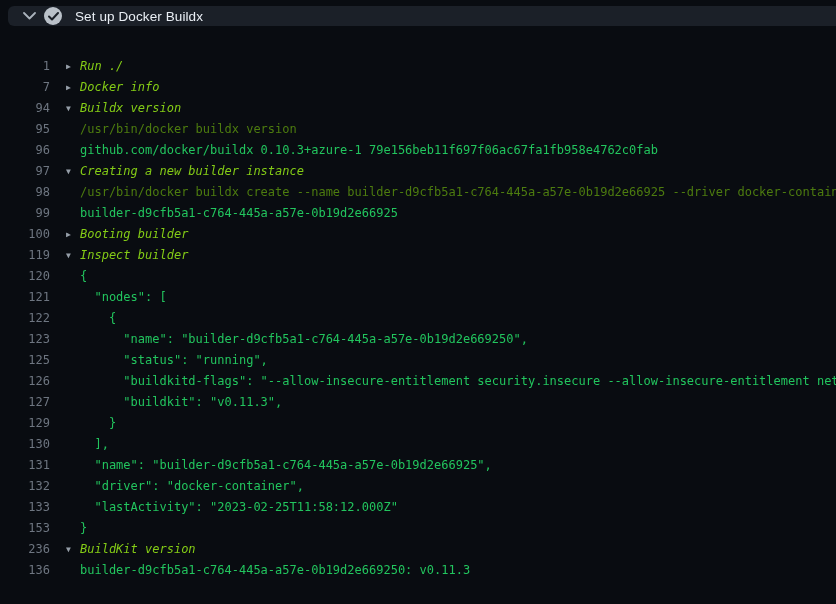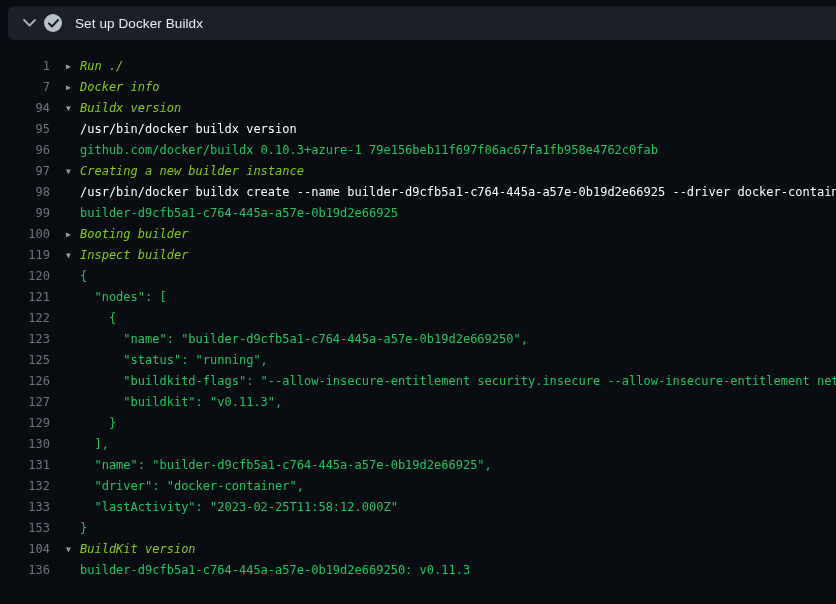--- a/index.html
+++ b/index.html
@@ -4,21 +4,21 @@
 <style>
   html,body{margin:0;padding:0;}
   body{
     width:836px;height:604px;
     background:#090c11;
     overflow:hidden;
     font-family:"DejaVu Sans Mono","Liberation Mono",monospace;
   }
   
   .step-header{
-    position:absolute;left:8px;top:6px;right:0;height:34px;
+    position:absolute;left:8px;top:6px;right:0;height:20px;
     background:#1b2028;border-radius:6px 0 0 6px;
     display:flex;align-items:center;
     font-family:"Liberation Sans","DejaVu Sans",sans-serif;
     cursor:pointer;
   }
   .hdr-chevron{
     width:30px;display:flex;justify-content:center;align-items:center;
     color:#aab3bc;flex:0 0 auto;margin-left:6px;
   }
   .hdr-chevron svg{display:block;}
@@ -43,21 +43,21 @@
   .row .num{
     flex:0 0 50px;width:50px;text-align:right;color:#6e7681;cursor:pointer;
   }
   .row .arrow{
     flex:0 0 14px;width:14px;margin-left:16px;color:#959ea8;
     font-size:8px;text-align:left;cursor:pointer;
   }
   .row .txt{color:#22c55e;}
   .row.group{cursor:pointer;}
   .row.group .txt{color:#84cc16;font-style:italic;}
-  .row.cmd .txt{color:#ffffff;}
+  .row.cmd .txt{color:#4d7c0f;}
 </style>
 </head>
 <body>
 
 <div class="step-header">
   <span class="hdr-chevron">
     <svg width="13" height="8" viewBox="0 0 13 8">
       <path d="M1 1 L6.5 6.5 L12 1" fill="none" stroke="currentColor" stroke-width="1.8" stroke-linecap="round" stroke-linejoin="round"></path>
     </svg>
   </span>
@@ -179,21 +179,21 @@
     <span class="num">133</span>
     <span class="arrow"></span>
     <span class="txt">  "lastActivity": "2023-02-25T11:58:12.000Z"</span>
   </div>
     <div class="row out">
     <span class="num">153</span>
     <span class="arrow"></span>
     <span class="txt">}</span>
   </div>
     <div class="row group">
-    <span class="num">104</span>
+    <span class="num">236</span>
     <span class="arrow">▼</span>
     <span class="txt">BuildKit version</span>
   </div>
     <div class="row out">
     <span class="num">136</span>
     <span class="arrow"></span>
     <span class="txt">builder-d9cfb5a1-c764-445a-a57e-0b19d2e669250: v0.11.3</span>
   </div>
   </div>
 

